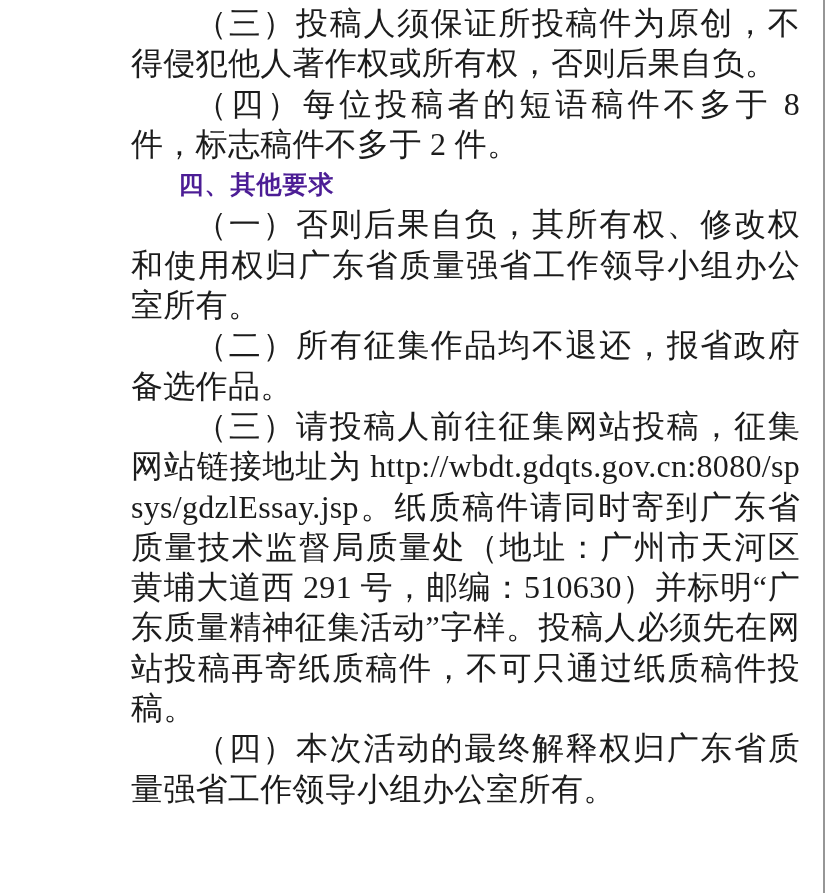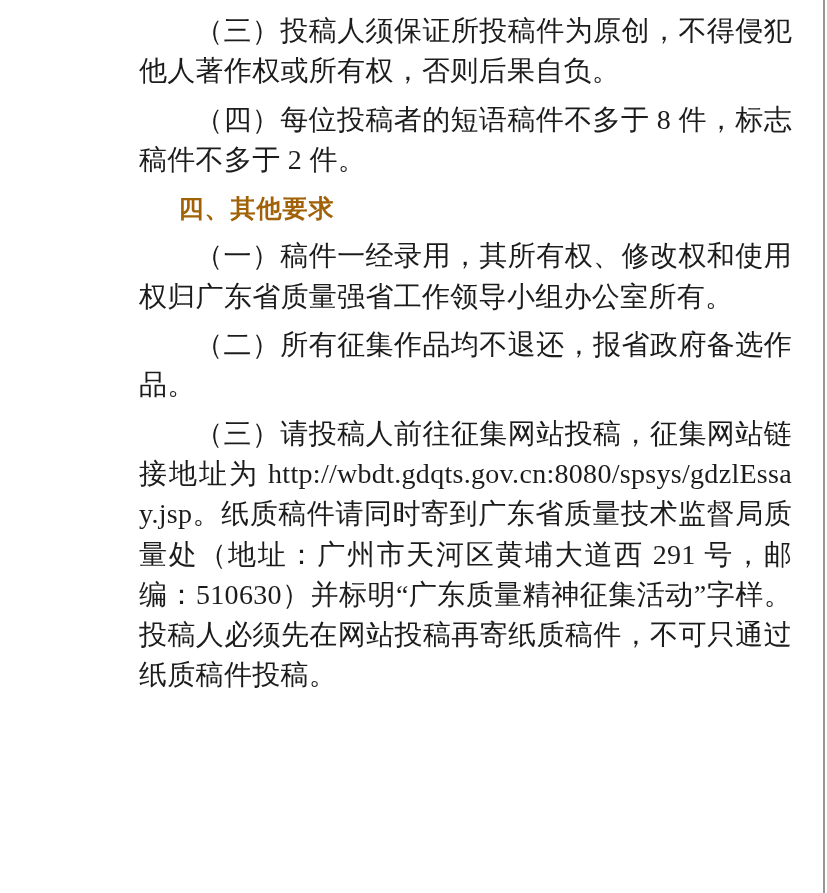--- a/index.html
+++ b/index.html
@@ -32,58 +32,59 @@
     background: #969696;
   }
   .doc {
     position: absolute;
     left: 131px;
     top: 3px;
     width: 669px;
     color: #1c1c1c;
   }
   .para {
-    margin: 8px;
-    font-size: 28px;
+    margin: 0;
+    font-size: 32px;
     line-height: 40.3px;
     text-align: justify;
     text-indent: 2em;
     letter-spacing: 0.3px;
     word-break: break-all;
   }
   .heading {
     margin: 0;
     font-size: 25px;
     line-height: 40.3px;
     font-weight: bold;
     text-indent: 1.9em;
-    color: #a16207;
+    color: #4c1d95;
     font-family: "Liberation Sans", "DejaVu Sans", sans-serif;
     letter-spacing: 1px;
   }
 </style>
 </head>
 <body>
 
 <div class="page">
 
   <div class="doc">
 
     <p class="para">（三）投稿人须保证所投稿件为原创，不得侵犯他人著作权或所有权，否则后果自负。</p>
 
     <p class="para">（四）每位投稿者的短语稿件不多于 8 件，标志稿件不多于 2 件。</p>
 
     <p class="heading">四、其他要求</p>
 
-    <p class="para">（一）稿件一经录用，其所有权、修改权和使用权归广东省质量强省工作领导小组办公室所有。</p>
+    <p class="para">（一）否则后果自负，其所有权、修改权和使用权归广东省质量强省工作领导小组办公室所有。</p>
 
     <p class="para">（二）所有征集作品均不退还，报省政府备选作品。</p>
 
     <p class="para">（三）请投稿人前往征集网站投稿，征集网站链接地址为 http://wbdt.gdqts.gov.cn:8080/spsys/gdzlEssay.jsp。纸质稿件请同时寄到广东省质量技术监督局质量处（地址：广州市天河区黄埔大道西 291 号，邮编：510630）并标明“广东质量精神征集活动”字样。投稿人必须先在网站投稿再寄纸质稿件，不可只通过纸质稿件投稿。</p>
 
+    <p class="para">（四）本次活动的最终解释权归广东省质量强省工作领导小组办公室所有。</p>
 
 
     <p class="para"></p>
 
   </div>
 
   <div class="edge-line"></div>
 
 </div>
 

